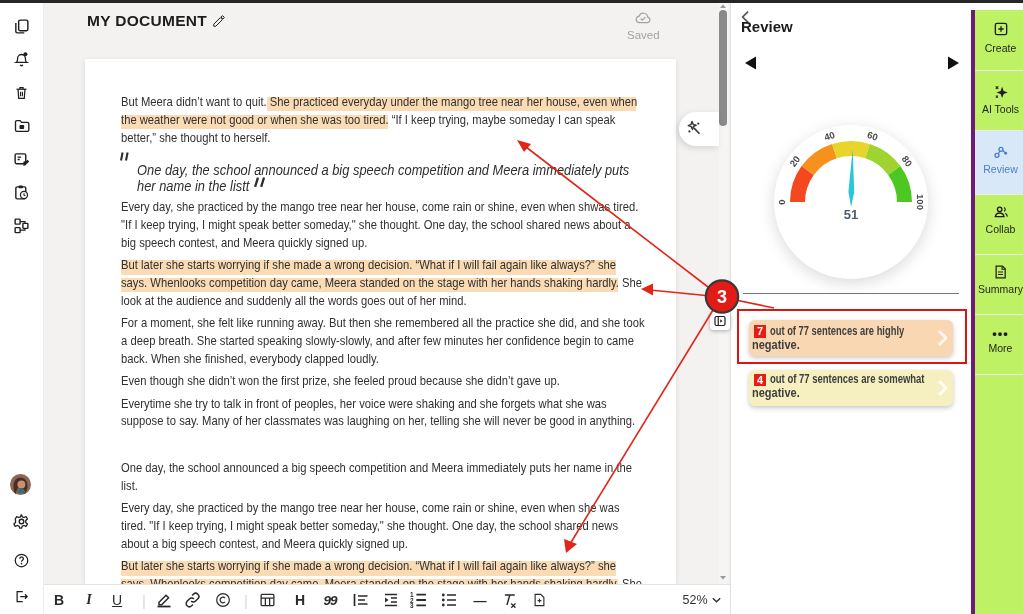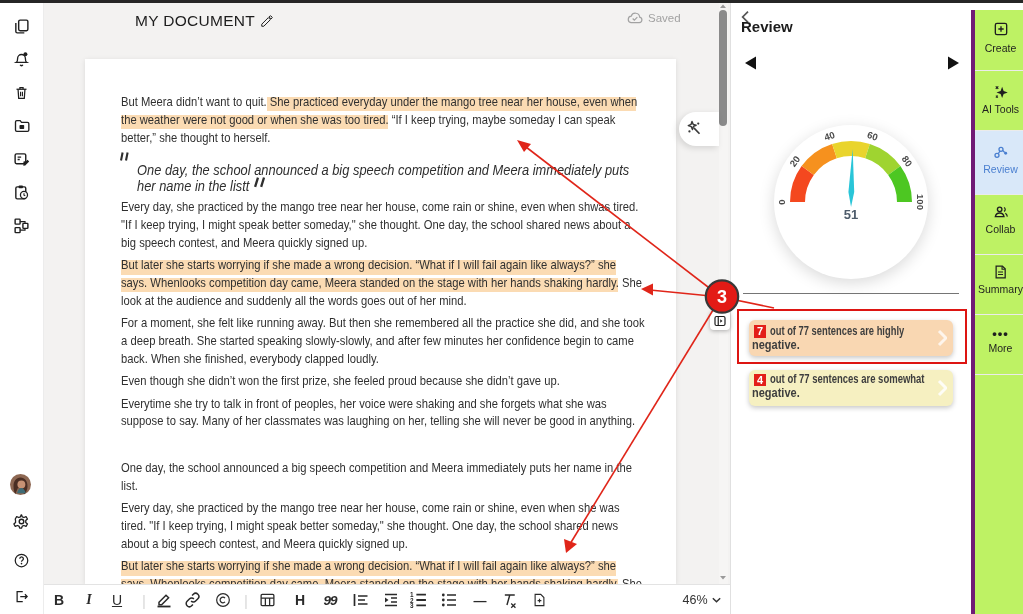--- a/index.html
+++ b/index.html
@@ -128,26 +128,26 @@
         <circle cx="12" cy="12" r="10" fill="none" stroke="#1f1f1f" stroke-width="2"></circle>
         <path d="M9.2 9.2a2.9 2.9 0 1 1 4.4 2.5c-1 0.7-1.6 1.2-1.6 2.3" fill="none" stroke="#1f1f1f" stroke-width="2"></path>
         <circle cx="12" cy="17" r="1.3" fill="#1f1f1f"></circle>
       </svg>
     <svg class="icn" style="position:absolute;left:14px;top:586px;" width="15" height="15" viewBox="0 0 24 24">
         <path d="M14 4H5v16h9" fill="none" stroke="#1f1f1f" stroke-width="2"></path>
         <path d="M10 12h11M17.5 8.5L21 12l-3.5 3.5" fill="none" stroke="#1f1f1f" stroke-width="2"></path>
       </svg>
   </div>
   <div id="titlebar" class="abs" style="left:87px;top:12px;z-index:3;display:flex;align-items:center;gap:5px;">
-    <span style="font-size:15.5px;font-weight:normal;color:#1d1d1d;letter-spacing:0.3px;margin-left:48px;">MY DOCUMENT</span>
+    <span style="font-size:15.5px;font-weight:bold;color:#1d1d1d;letter-spacing:0.3px;">MY DOCUMENT</span>
     <svg width="14" height="14" viewBox="0 0 24 24">
         <path d="M3 17.5V21h3.5L17.8 9.7l-3.5-3.5L3 17.5zM20.7 6.8c0.4-0.4 0.4-1 0-1.4l-2.1-2.1c-0.4-0.4-1-0.4-1.4 0l-1.7 1.7 3.5 3.5 1.7-1.7z" fill="none" stroke="#1d1d1d" stroke-width="1.7"></path>
       </svg>
   </div>
-  <div id="saved" class="abs" style="left:627px;top:11px;z-index:3;display:flex;align-items:center;gap:5px;color:#a2a2a2;">
+  <div id="saved" class="abs" style="left:627px;top:11px;z-index:3;display:flex;align-items:center;gap:5px;color:#a2a2a2;flex-direction:column;">
     <svg width="16" height="13" viewBox="0 0 24 18">
         <path d="M19 8.5a6.5 6.5 0 0 0-12.6-1.6A5 5 0 0 0 6 16.8h12.5a4.2 4.2 0 0 0 0.5-8.3z" fill="none" stroke="#a2a2a2" stroke-width="1.8"></path>
         <path d="M8.5 10.5l2.5 2.5 4.5-4.5" fill="none" stroke="#a2a2a2" stroke-width="1.8"></path>
       </svg>
     <span style="font-size:11.5px;">Saved</span>
   </div>
   <div id="toolbar" class="abs">
     <span class="tb" style="left:8px;width:14px;font-weight:bold;font-size:14px;">B</span>
     <span class="tb" style="left:38px;width:14px;font-style:italic;font-weight:bold;font-size:14px;font-family:'Liberation Serif',serif;">I</span>
     <span class="tb" style="left:66px;width:14px;font-size:14px;text-decoration:underline;font-weight:500;">U</span>
@@ -193,21 +193,21 @@
       </svg>
     <span class="tb" style="left:429px;width:14px;font-weight:bold;font-size:13px;">—</span>
     <svg class="tb" style="left:458px;" width="17" height="30" viewBox="0 0 24 24">
         <path d="M4 5h14M11 5l-4 14" stroke="#2a2a2a" stroke-width="2"></path>
         <path d="M13 17l6 6M19 17l-6 6" stroke="#2a2a2a" stroke-width="1.8"></path>
       </svg>
     <svg class="tb" style="left:488px;" width="15" height="30" viewBox="0 0 24 24">
         <path d="M5 3h9l5 5v13H5z" fill="none" stroke="#2a2a2a" stroke-width="1.8"></path>
         <path d="M12 10v6M9 13h6" stroke="#2a2a2a" stroke-width="1.8"></path>
       </svg>
-    <span class="tb" style="left:628px;width:46px;font-size:12.5px;color:#333;">46%</span>
+    <span class="tb" style="left:628px;width:46px;font-size:12.5px;color:#333;">52%</span>
     <svg class="tb" style="left:667px;" width="11" height="30" viewBox="0 0 12 12">
         <path d="M2 4l4 4 4-4" fill="none" stroke="#333" stroke-width="1.6"></path>
       </svg>
   </div>
   <div id="scrollbar" class="abs"></div>
   <div id="sthumb" class="abs"></div>
   <svg class="abs" style="left:719px;top:3px;" width="8" height="6" viewBox="0 0 8 6">
       <path d="M1 5l3-3.5L7 5z" fill="#9a9a9a"></path>
     </svg>
   <svg class="abs" style="left:719px;top:575px;" width="8" height="6" viewBox="0 0 8 6">

